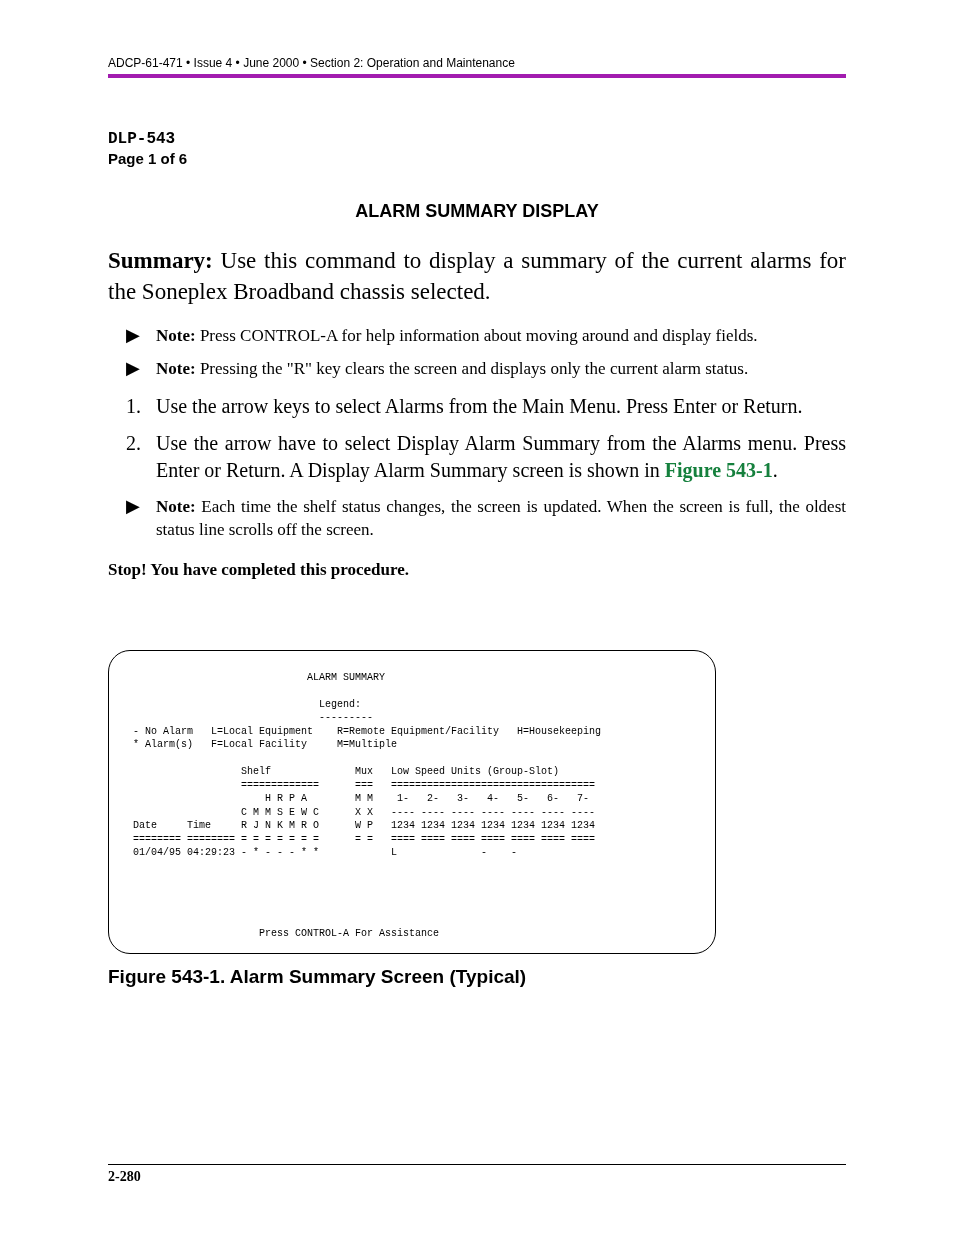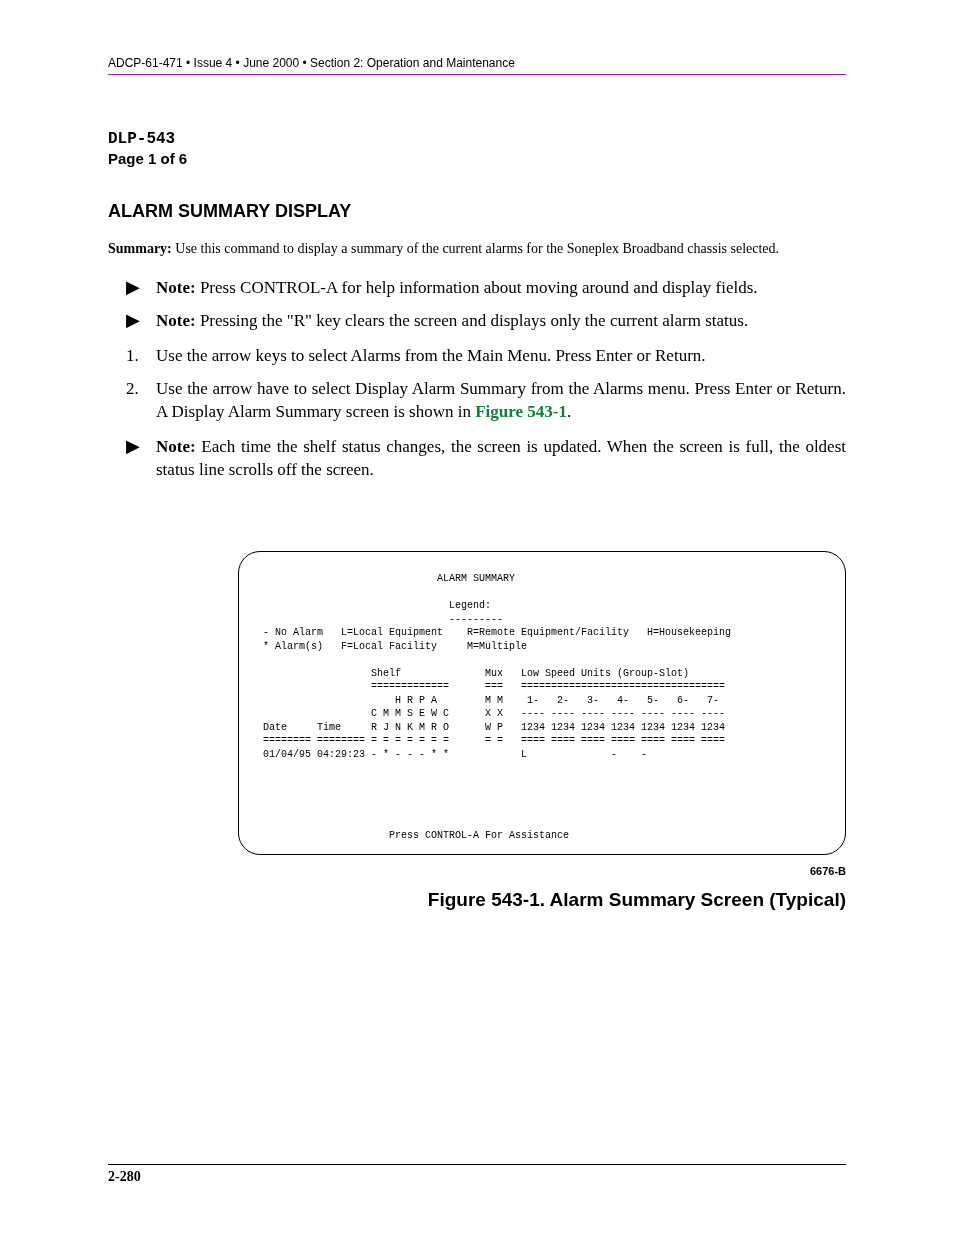--- a/index.html
+++ b/index.html
@@ -17,21 +17,21 @@
     box-sizing: border-box;
   }
   .header {
     position: absolute;
     top: 56px;
     left: 108px;
     right: 108px;
     font-family: Arial, Helvetica, sans-serif;
     font-size: 12px;
     color: #000;
-    border-bottom: 1px solid #a21caf;
+    border-bottom: 4px solid #a21caf;
     padding-bottom: 4px;
   }
   .body {
     position: absolute;
     top: 130px;
     left: 108px;
     right: 108px;
   }
   .dlp-title {
     font-family: Liberation Mono, monospace;
@@ -41,24 +41,25 @@
   .dlp-sub {
     font-family: Arial, Helvetica, sans-serif;
     font-weight: bold;
     font-size: 15px;
     margin-top: 2px;
   }
   h2.section-title {
     font-family: Arial, Helvetica, sans-serif;
     font-weight: bold;
     font-size: 18px;
+    text-align: center;
     margin: 34px 0 18px 0;
   }
   .summary {
-    font-size: 14px;
+    font-size: 23px;
     text-align: justify;
     line-height: 1.35;
     margin-bottom: 18px;
   }
   .summary-label { font-weight: bold; }
   .note-row {
     display: flex;
     align-items: flex-start;
     margin: 10px 0 10px 18px;
     font-size: 17px;
@@ -70,21 +71,21 @@
     font-size: 18px;
     line-height: 1.2;
   }
   .note-row .txt { flex: 1; }
   .note-label { font-weight: bold; }
   ol.steps {
     counter-reset: step;
     list-style: none;
     padding: 0;
     margin: 12px 0 12px 18px;
-    font-size: 17px;
+    font-size: 20px;
     line-height: 1.35;
     text-align: justify;
   }
   ol.steps > li {
     counter-increment: step;
     position: relative;
     padding-left: 30px;
     margin: 10px 0;
   }
   ol.steps > li::before {
@@ -95,21 +96,21 @@
   a.fig-link { color: #15803d; text-decoration: none; font-weight: bold; }
   .stop {
     font-weight: bold;
     font-size: 17px;
     margin-top: 18px;
   }
   .figure-block {
     margin-top: 70px;
     display: flex;
     flex-direction: column;
-    align-items: flex-end;
+    align-items: flex-start;
   }
   .terminal {
     width: 570px;
     border: 1.5px solid #000;
     border-radius: 22px;
     padding: 20px 18px 12px 18px;
   }
   .terminal pre {
     margin: 0;
     font-family: "Courier New", Courier, monospace;
@@ -188,20 +189,21 @@
     </ol>
 
     <div class="note-row">
       <span class="arrow">▶</span>
       <span class="txt">
         <span class="note-label">Note:</span>
         <span>Each time the shelf status changes, the screen is updated. When the screen is full, the oldest status line scrolls off the screen.</span>
       </span>
     </div>
 
+    <p class="stop">Stop! You have completed this procedure.</p>
 
     <div class="figure-block">
       <div class="terminal">
         <pre>                              ALARM SUMMARY
 
                                 Legend:
                                 ---------
  - No Alarm   L=Local Equipment    R=Remote Equipment/Facility   H=Housekeeping
  * Alarm(s)   F=Local Facility     M=Multiple
 
@@ -212,21 +214,20 @@
  Date     Time     R J N K M R O      W P   1234 1234 1234 1234 1234 1234 1234
  ======== ======== = = = = = = =      = =   ==== ==== ==== ==== ==== ==== ====
  01/04/95 04:29:23 - * - - - * *            L              -    -
 
 
 
 
 
                       Press CONTROL-A For Assistance</pre>
       </div>
-      <div class="figno">6676-B</div>
       <div class="fig-caption">Figure 543-1. Alarm Summary Screen (Typical)</div>
     </div>
 
   </div>
 
   <div class="footer">
     <div class="pn">2-280</div>
   </div>
 
 </div>

